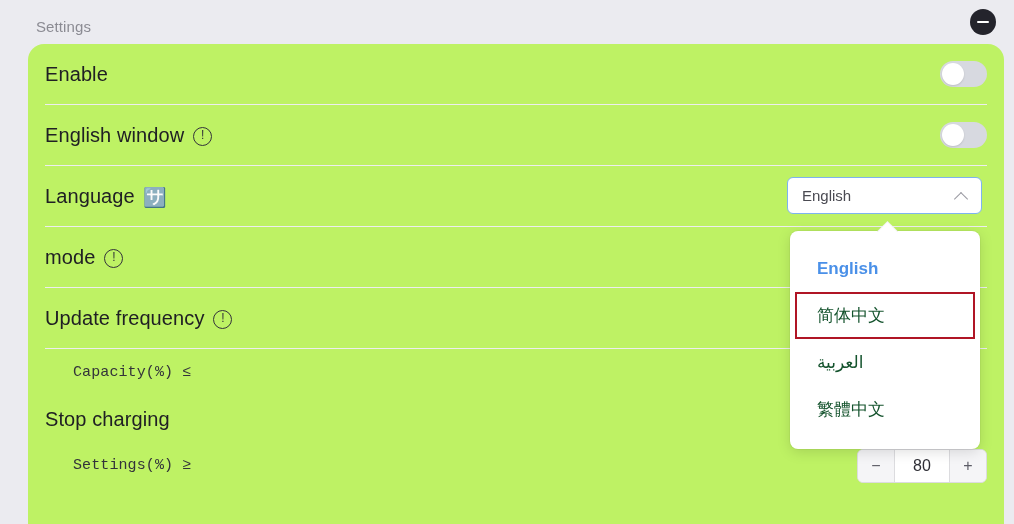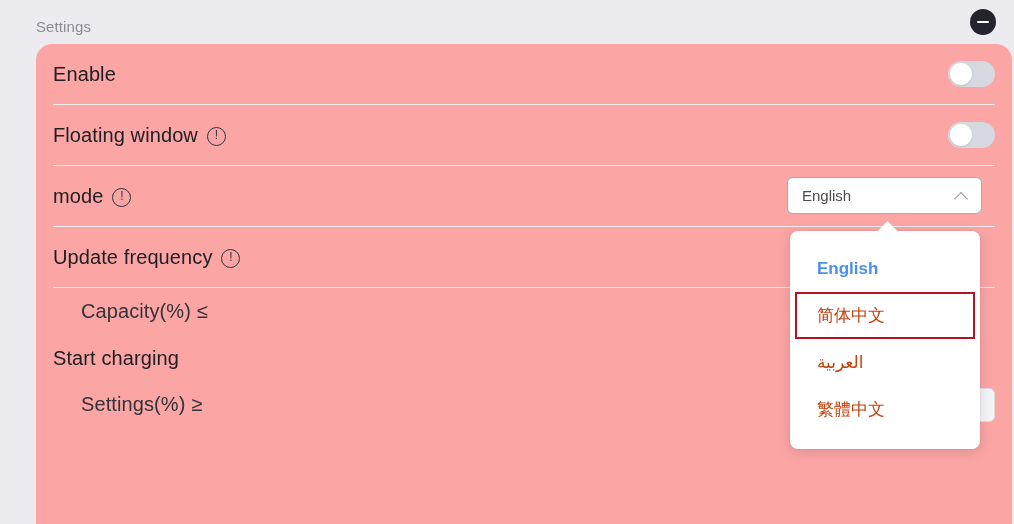--- a/index.html
+++ b/index.html
@@ -53,25 +53,25 @@
     display: block;
     width: 12px;
     height: 2px;
     background: #ffffff;
     border-radius: 1px;
   }
 
   
   .card {
     position: absolute;
-    left: 36px;
+    left: 28px;
     top: 44px;
     width: 976px;
     height: 480px;
-    background: #fca5a5;
+    background: #bef264;
     border-radius: 16px 16px 0 0;
     overflow: visible;
   }
 
   .rows {
     position: absolute;
     left: 17px;
     top: 0;
     width: 942px;
   }
@@ -155,24 +155,25 @@
   }
 
   
   .sub-row {
     height: 47px;
     display: flex;
     align-items: center;
     position: relative;
   }
   .sub-label {
-    font-size: 20px;
+    font-size: 15px;
     color: #33333a;
     padding-left: 28px;
     letter-spacing: .1px;
+    font-family: Liberation Mono, monospace;
   }
   .group-head {
     height: 46px;
     display: flex;
     align-items: center;
   }
   .group-title {
     font-size: 20px;
     color: #202024;
     letter-spacing: .1px;
@@ -274,21 +275,21 @@
     transform: rotate(45deg);
     border-left: 1px solid rgba(0,0,0,.05);
     border-top: 1px solid rgba(0,0,0,.05);
   }
   .dd-item {
     height: 47px;
     display: flex;
     align-items: center;
     padding-left: 27px;
     font-size: 17px;
-    color: #c2410c;
+    color: #14532d;
     cursor: pointer;
     position: relative;
   }
   .dd-item.selected {
     color: #4a90e8;
     font-weight: bold;
   }
   .dd-item.highlighted {
     box-shadow: inset 0 0 0 2px #b01525;
     margin: 0 5px 0 5px;
@@ -314,32 +315,38 @@
       </div>
       <div class="row-right">
         <button class="toggle">
           <span class="knob"></span>
         </button>
       </div>
     </div>
 
     <div class="row">
       <div class="row-label">
-        <span>Floating window</span>
+        <span>English window</span>
         <span class="info-icon">
             <span>!</span>
           </span>
       </div>
       <div class="row-right">
         <button class="toggle">
           <span class="knob"></span>
         </button>
       </div>
     </div>
 
+    <div class="row">
+      <div class="row-label">
+        <span>Language</span>
+        <span class="translate-icon">🈂️</span>
+      </div>
+    </div>
 
     <div class="row">
       <div class="row-label">
         <span>mode</span>
         <span class="info-icon">
             <span>!</span>
           </span>
       </div>
     </div>
 
@@ -350,21 +357,21 @@
             <span>!</span>
           </span>
       </div>
     </div>
 
     <div class="sub-row">
       <span class="sub-label">Capacity(%) ≤</span>
     </div>
 
     <div class="group-head">
-      <span class="group-title">Start charging</span>
+      <span class="group-title">Stop charging</span>
     </div>
     <div class="sub-row">
       <span class="sub-label">Settings(%) ≥</span>
       <div class="stepper">
         <button>−</button>
         <div class="value">80</div>
         <button>+</button>
       </div>
     </div>
 

